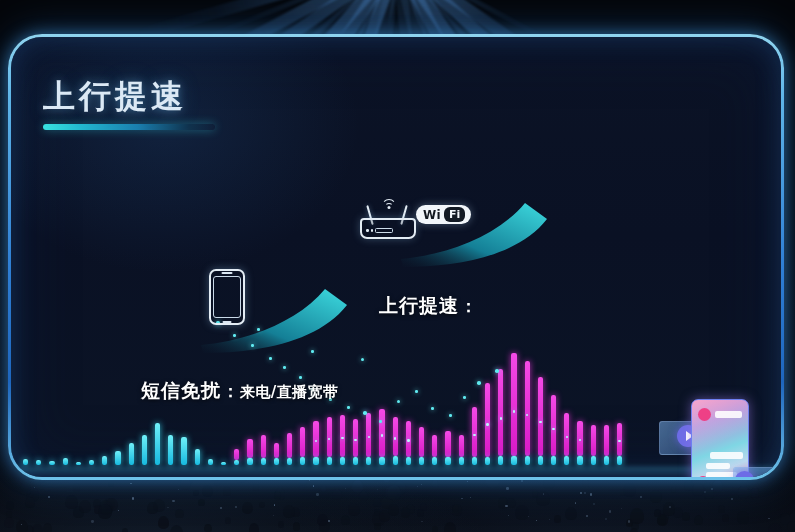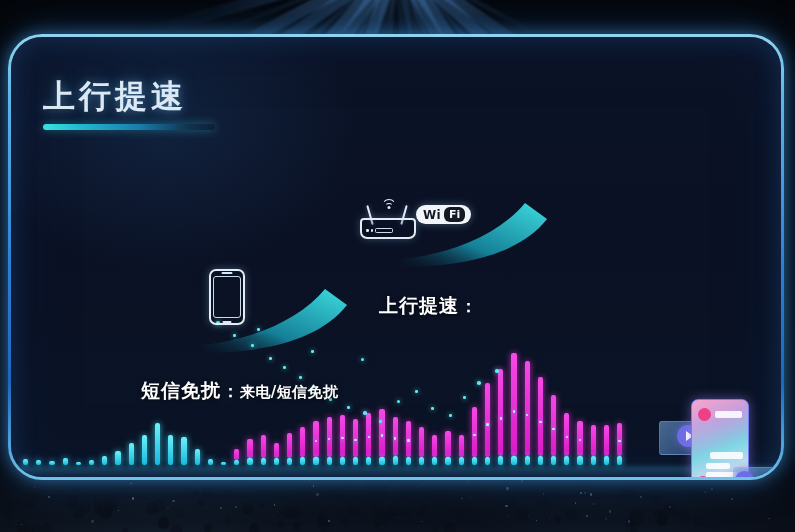--- a/index.html
+++ b/index.html
@@ -636,17 +636,17 @@
     </div>
 
     <div class="caption" id="cap-stable">
       <span class="big">上行提速</span>
       <span class="colon">：</span>
     </div>
 
     <div class="caption" id="cap-benefit">
       <span class="big">短信免扰</span>
       <span class="colon">：</span>
-      <span class="small">来电/短信免扰</span>
+      <span class="small">来电/直播宽带</span>
     </div>
 
   </div>
 </div>
 
 </body></html>

